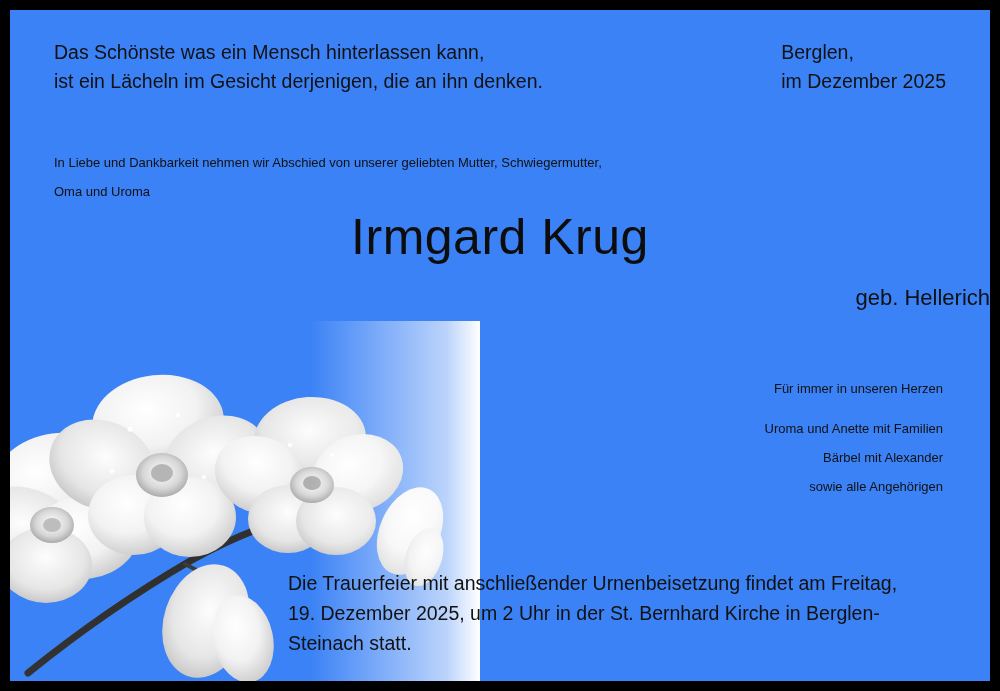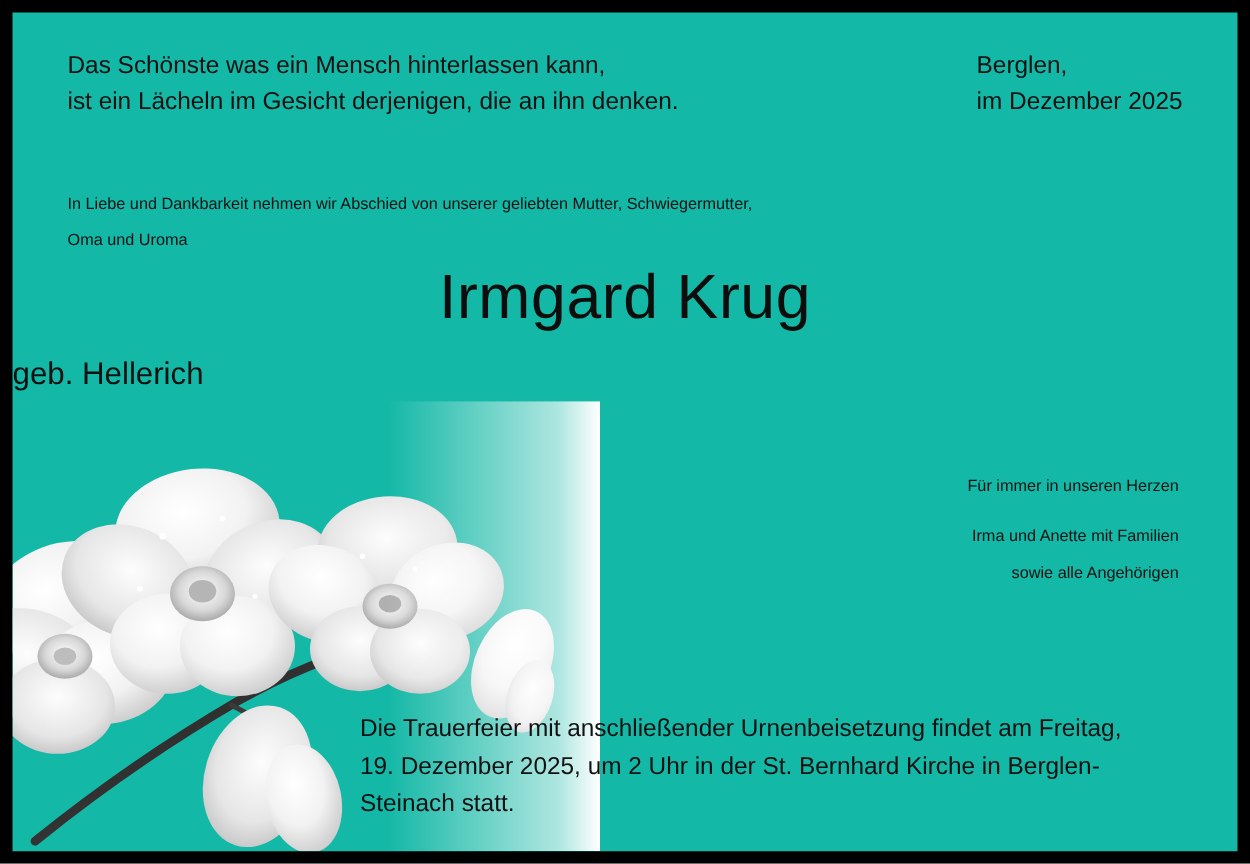--- a/index.html
+++ b/index.html
@@ -14,21 +14,21 @@
     background: #000000;
     box-sizing: border-box;
     padding: 10px;
     overflow: hidden;
     font-family: "Liberation Sans", sans-serif;
   }
   .card {
     position: relative;
     width: 100%;
     height: 100%;
-    background: #14b8a6;
+    background: #3b82f6;
     box-sizing: border-box;
     overflow: hidden;
   }
   .content {
     position: absolute;
     inset: 0;
     z-index: 3;
   }
 
   
@@ -81,22 +81,22 @@
     line-height: 74px;
     letter-spacing: 0.5px;
     color: #0d0d0d;
     font-weight: 400;
   }
   .maiden {
     position: absolute;
     left: 0;
     right: 0;
     top: 275px;
-    text-align: left;
-    font-size: 25px;
+    text-align: right;
+    font-size: 22px;
     color: #111111;
   }
   .dates {
     position: absolute;
     left: 0;
     right: 0;
     top: 308px;
     text-align: center;
     font-size: 21px;
     color: #111111;
@@ -224,21 +224,22 @@
 Oma und Uroma</div>
 
       <div class="name">Irmgard Krug</div>
 
       <div class="maiden">geb. Hellerich</div>
 
 
       <div class="mourners">
         <div>Für immer in unseren Herzen</div>
         <div class="line-gap"></div>
-        <div>Irma und Anette mit Familien</div>
+        <div>Uroma und Anette mit Familien</div>
+        <div>Bärbel mit Alexander</div>
         <div>sowie alle Angehörigen</div>
       </div>
 
       <div class="ceremony">Die Trauerfeier mit anschließender Urnenbeisetzung findet am Freitag,
 19. Dezember 2025, um 2 Uhr in der St. Bernhard Kirche in Berglen-
 Steinach statt.</div>
     </div>
 
   </div>
 </div>

